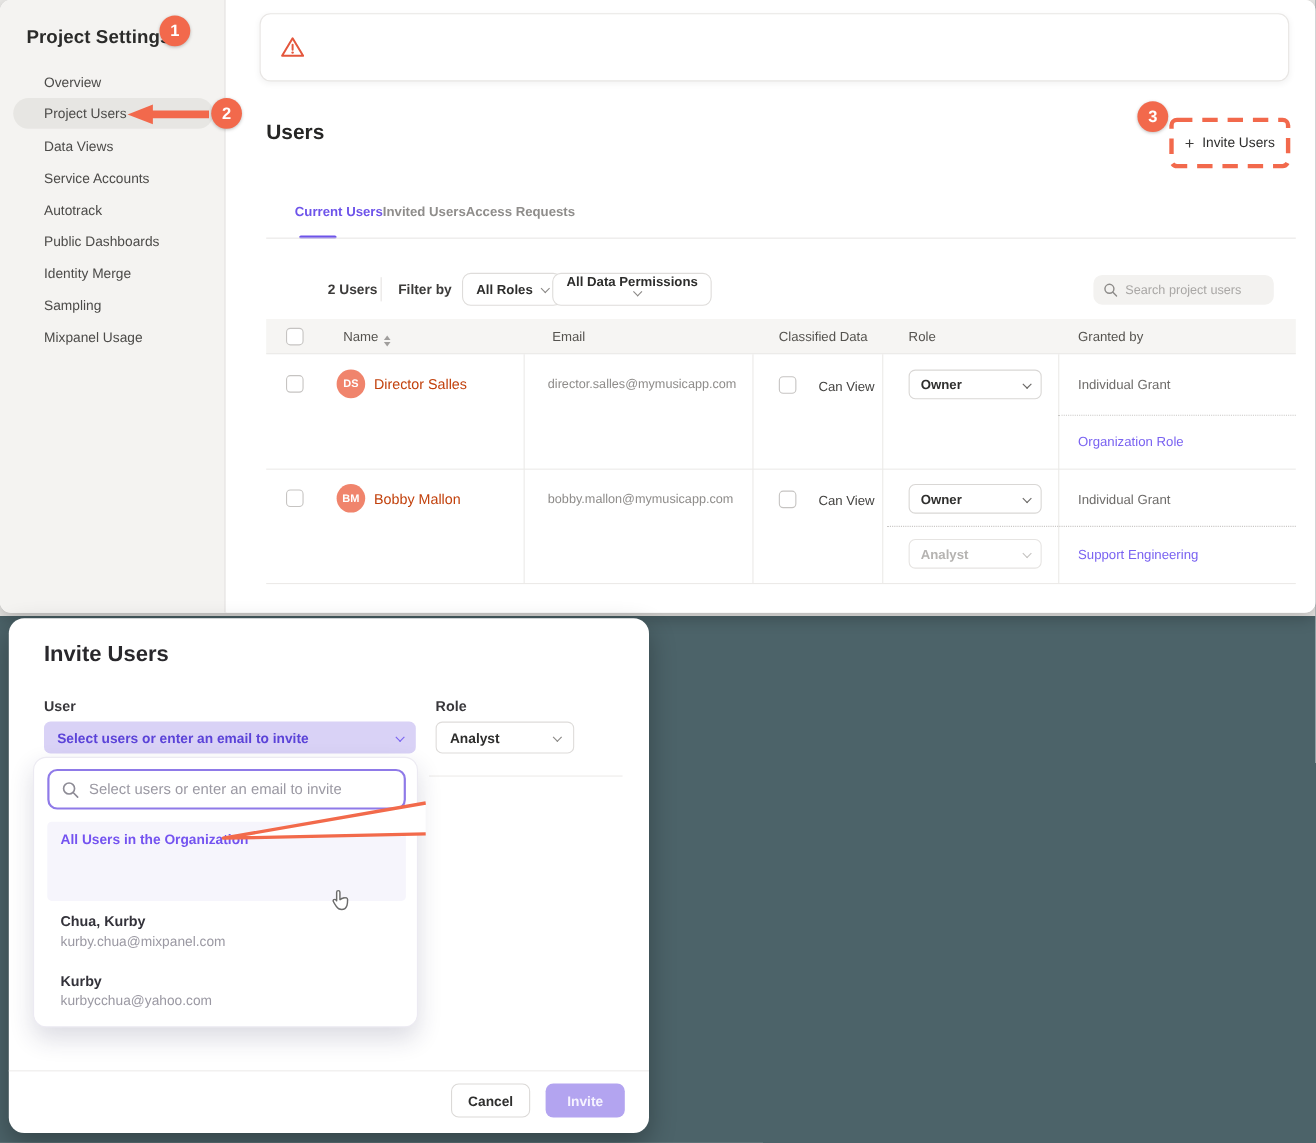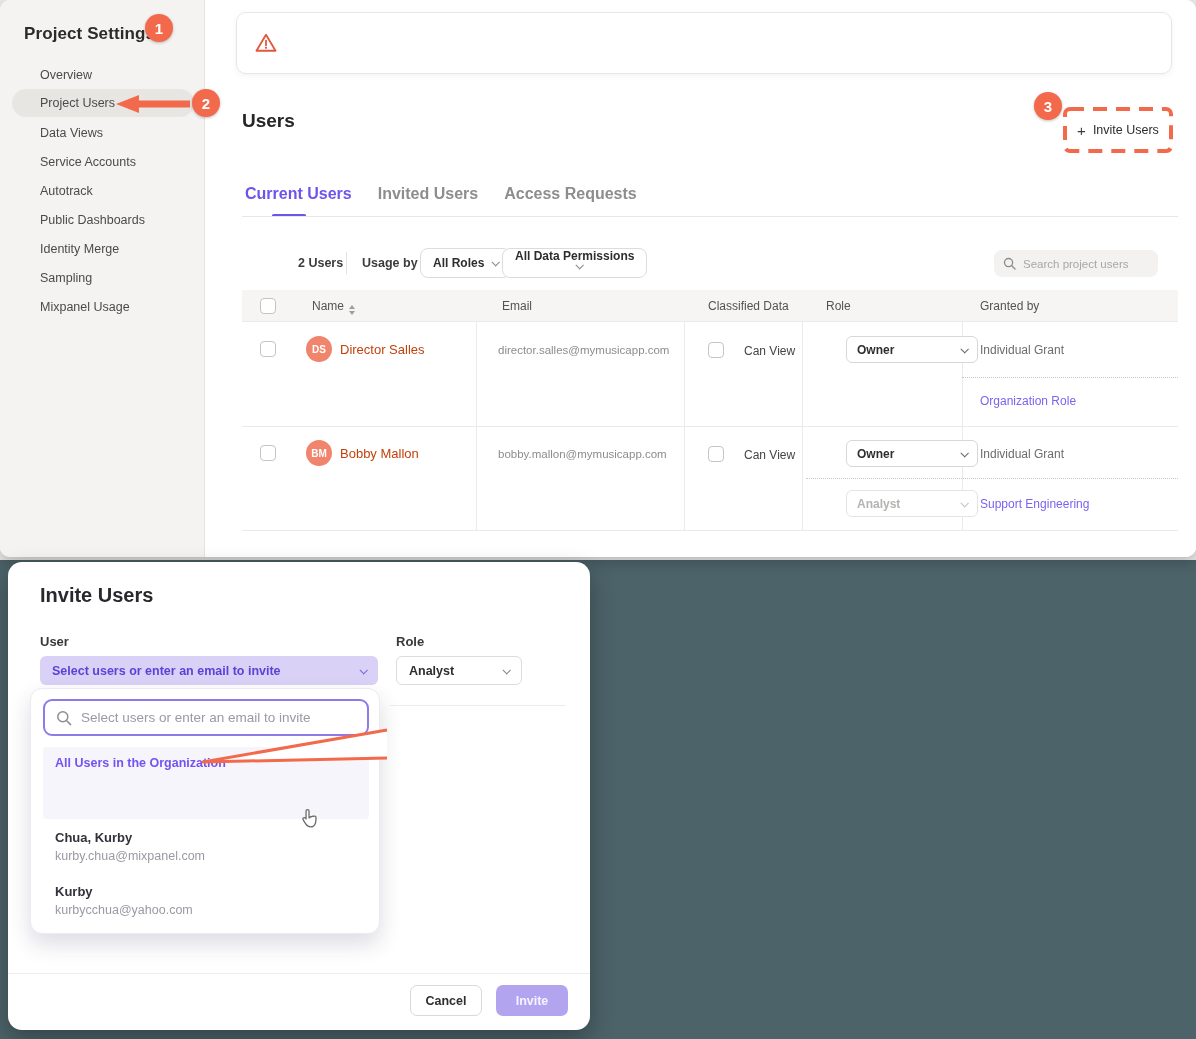--- a/index.html
+++ b/index.html
@@ -27,21 +27,21 @@
             display:flex; align-items:center; padding:0 18px; }
   .banner-title { font-size:13.5px; font-weight:700; color:#2d2d2c; }
   .banner-sub { font-size:12.5px; color:#8f8d8b; margin-top:4px; }
   .impl-btn { margin-left:auto; display:flex; align-items:center; gap:8px; border:1px solid #dcdad8;
               border-radius:8px; height:30px; padding:0 13px; font-size:12.5px; font-weight:700; color:#2d2d2c;
               background:#fff; cursor:pointer; }
 
   .users-h { position:absolute; left:36px; top:110px; font-size:19px; font-weight:700; color:#262625; }
 
   
-  .tabs { position:absolute; left:39px; top:185px; display:flex; gap:26px; font-size:16px; }
+  .tabs { position:absolute; left:62px; top:185px; display:flex; font-size:12px; }
   .tab { color:#8f8d8b; font-weight:600; cursor:pointer; }
   .tab.active { color:#6e54ea; }
   .tab-underline { position:absolute; left:66px; top:214px; width:34px; height:3px; background:#6e54ea; border-radius:2px; }
   .tabs-divider { position:absolute; left:36px; top:216px; width:936px; height:1px; background:#e9e7e5; }
 
   
   .f-count { position:absolute; left:92px; top:256px; font-size:12.5px; font-weight:600; color:#3c3b3a; }
   .f-vsep { position:absolute; left:140px; top:252px; width:1px; height:22px; background:#e5e3e1; }
   .f-label { position:absolute; left:156px; top:256px; font-size:12.5px; font-weight:600; color:#3c3b3a; }
   .drop-btn { position:absolute; top:248px; height:30px; border:1px solid #dedcda; border-radius:8px; background:#fff;
@@ -58,23 +58,23 @@
   .th { position:absolute; top:9px; font-size:12px; color:#55534f; }
   .vline { position:absolute; top:322px; width:1px; height:208px; background:#eceae8; }
   .row-b { position:absolute; left:36px; width:936px; height:1px; background:#eceae8; }
   .cb { position:absolute; width:16px; height:16px; border:1.5px solid #c6c4c2; border-radius:4px; background:#fff; cursor:pointer; }
   .avatar { position:absolute; width:26px; height:26px; border-radius:50%; background:#f0846c; color:#fff;
             font-size:10px; font-weight:700; display:flex; align-items:center; justify-content:center; }
   .ulink { font-size:13px; color:#c2410c; cursor:pointer; }
   .email { font-size:11.5px; color:#8e8c8a; }
   .cell-txt { font-size:12px; color:#6e6c6a; }
   .cv-label { font-size:12px; color:#454442;margin-left:12px; }
-  .rsel { position:absolute; width:132px; height:27px; border:1px solid #d9d7d5; border-radius:6px; background:#fff;
+  .rsel { position:absolute; width:121px; height:27px; border:1px solid #d9d7d5; border-radius:6px; background:#fff;
           display:flex; align-items:center; justify-content:space-between; padding:0 10px;
-          font-size:12px; font-weight:700; color:#2f2f2e; cursor:pointer;margin-left:20px; }
+          font-size:12px; font-weight:700; color:#2f2f2e; cursor:pointer; }
   .rsel.disabled { border-color:#e6e4e2; color:#b5b3b1; cursor:default; }
   .dotline { position:absolute; border-top:1px dotted #c9c7c5; height:0; }
   .sublink { font-size:12px; color:#7a63f1; cursor:pointer; }
   .chev { display:inline-block; width:6px; height:6px; border-right:1.6px solid currentColor;
           border-bottom:1.6px solid currentColor; transform:rotate(45deg) translateY(-1px); }
   .sort { display:inline-flex; flex-direction:column; gap:2px; margin-left:5px; vertical-align:1px; }
   .tri-u { width:0;height:0;border-left:3px solid transparent;border-right:3px solid transparent;border-bottom:4px solid #a09e9c; }
   .tri-d { width:0;height:0;border-left:3px solid transparent;border-right:3px solid transparent;border-top:4px solid #a09e9c; }
 
   
@@ -175,21 +175,21 @@
       <div class="tabs">
         <div class="tab active">Current Users</div>
         <div class="tab">Invited Users</div>
         <div class="tab">Access Requests</div>
       </div>
       <div class="tab-underline"></div>
       <div class="tabs-divider"></div>
 
       <div class="f-count">2 Users</div>
       <div class="f-vsep"></div>
-      <div class="f-label">Usage by</div>
+      <div class="f-label">Filter by</div>
       <div class="drop-btn" style="left:214px;">
         <span>All Roles</span>
         <span class="chev" style="color:#8a8886; margin-left:8px;"></span>
       </div>
       <div class="drop-btn" style="left:296px;flex-direction:column;">
         <span>All Data Permissions</span>
         <span class="chev" style="color:#8a8886; margin-left:8px;"></span>
       </div>
       <div class="search-box">
         <svg width="13" height="13" viewBox="0 0 14 14">

